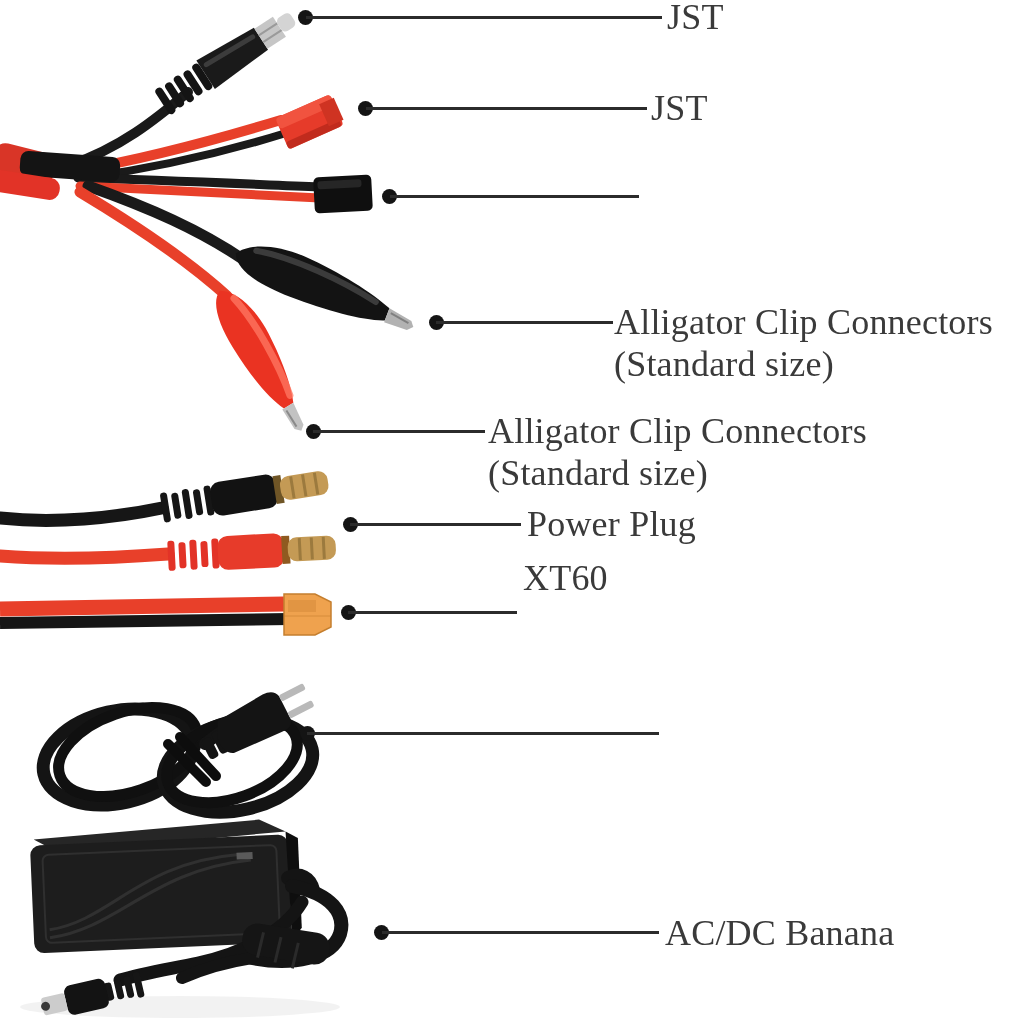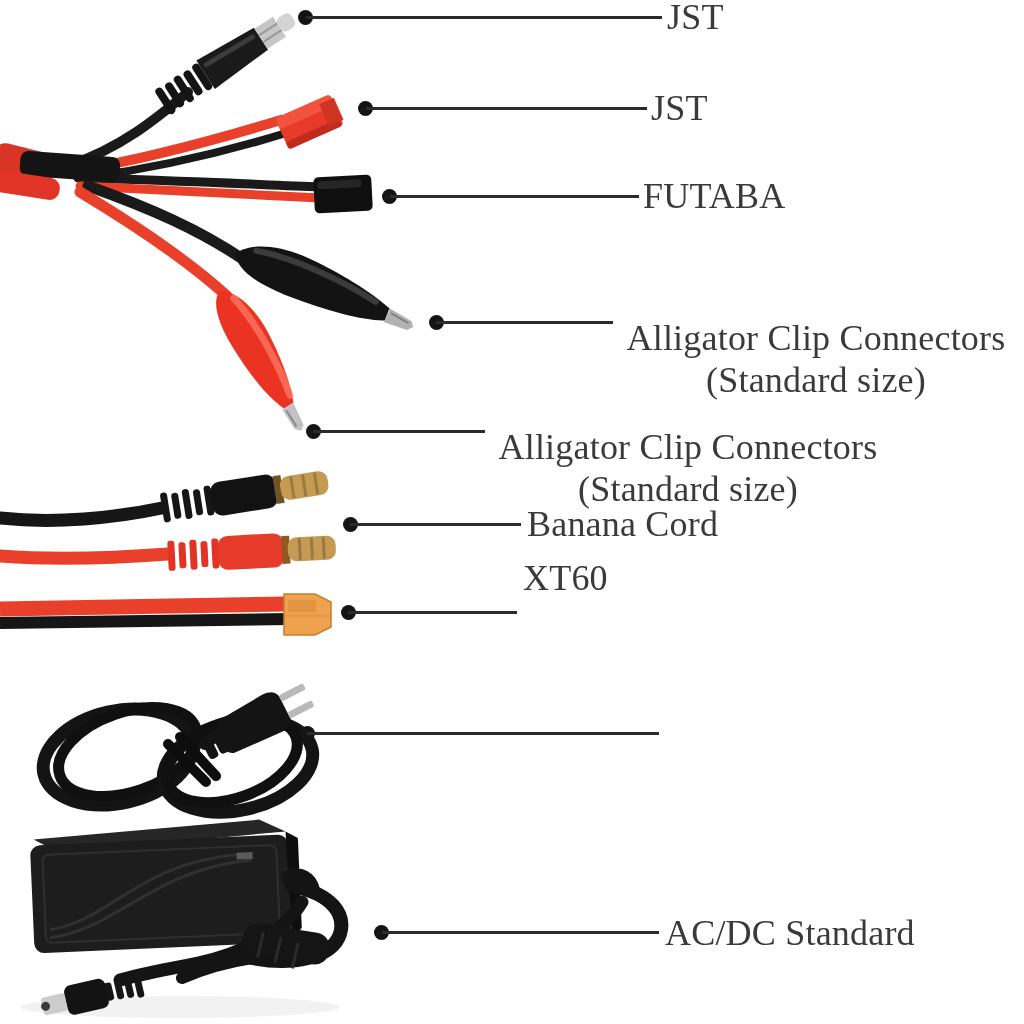--- a/index.html
+++ b/index.html
@@ -7,21 +7,21 @@
     position:relative;width:1024px;height:1024px;background:#ffffff;
     overflow:hidden;font-family:Liberation Serif, serif;padding-left:20px;
   }
   #art{position:absolute;left:0;top:0;}
   .dot{position:absolute;width:15px;height:15px;border-radius:50%;background:#141414;}
   .lead{position:absolute;height:3px;background:#2b2b2b;}
   .lbl{
     position:absolute;font-size:36px;line-height:42px;color:#3a3a3a;
     white-space:nowrap;letter-spacing:0.2px;
   }
-  .lbl2{text-align:center;white-space:normal;margin-top:16px;}
+  .lbl2{white-space:normal;}
   
   .d1{left:298px;top:10px;}  .l1{left:306px;top:16px;width:356px;}  .t1{left:667px;top:-4px;}
   .d2{left:358px;top:101px;} .l2{left:366px;top:107px;width:281px;} .t2{left:651px;top:87px;}
   .d3{left:382px;top:189px;} .l3{left:390px;top:195px;width:249px;} .t3{left:643px;top:175px;}
   .d4{left:429px;top:315px;} .l4{left:436px;top:321px;width:177px;} .t4{left:614px;top:301px;width:404px;}
   .d5{left:306px;top:424px;} .l5{left:313px;top:430px;width:172px;} .t5{left:488px;top:410px;width:400px;}
   .d6{left:343px;top:517px;} .l6{left:350px;top:523px;width:171px;} .t6{left:527px;top:503px;}
   .d7{left:341px;top:605px;} .l7{left:348px;top:611px;width:169px;} .t7{left:523px;top:557px;}
   .d8{left:300px;top:726px;} .l8{left:307px;top:732px;width:352px;} .t8{left:665px;top:713px;}
   .d9{left:374px;top:925px;} .l9{left:382px;top:931px;width:277px;} .t9{left:665px;top:912px;}
@@ -170,44 +170,43 @@
   <span class="dot d1"></span>
   <span class="lead l1"></span>
   <div class="lbl t1">JST</div>
 
   <span class="dot d2"></span>
   <span class="lead l2"></span>
   <div class="lbl t2">JST</div>
 
   <span class="dot d3"></span>
   <span class="lead l3"></span>
-  <div class="lbl t3">FUTABA</div>
 
   <span class="dot d4"></span>
   <span class="lead l4"></span>
   <div class="lbl lbl2 t4">
     <div>Alligator Clip Connectors</div>
     <div>(Standard size)</div>
   </div>
 
   <span class="dot d5"></span>
   <span class="lead l5"></span>
   <div class="lbl lbl2 t5">
     <div>Alligator Clip Connectors</div>
     <div>(Standard size)</div>
   </div>
 
   <span class="dot d6"></span>
   <span class="lead l6"></span>
-  <div class="lbl t6">Banana Cord</div>
+  <div class="lbl t6">Power Plug</div>
 
   <span class="dot d7"></span>
   <span class="lead l7"></span>
   <div class="lbl t7">XT60</div>
 
   <span class="dot d8"></span>
   <span class="lead l8"></span>
 
   <span class="dot d9"></span>
   <span class="lead l9"></span>
-  <div class="lbl t9">AC/DC Standard</div>
+  <div class="lbl t9">AC/DC Banana</div>
 
 </div>
 
 </body></html>

